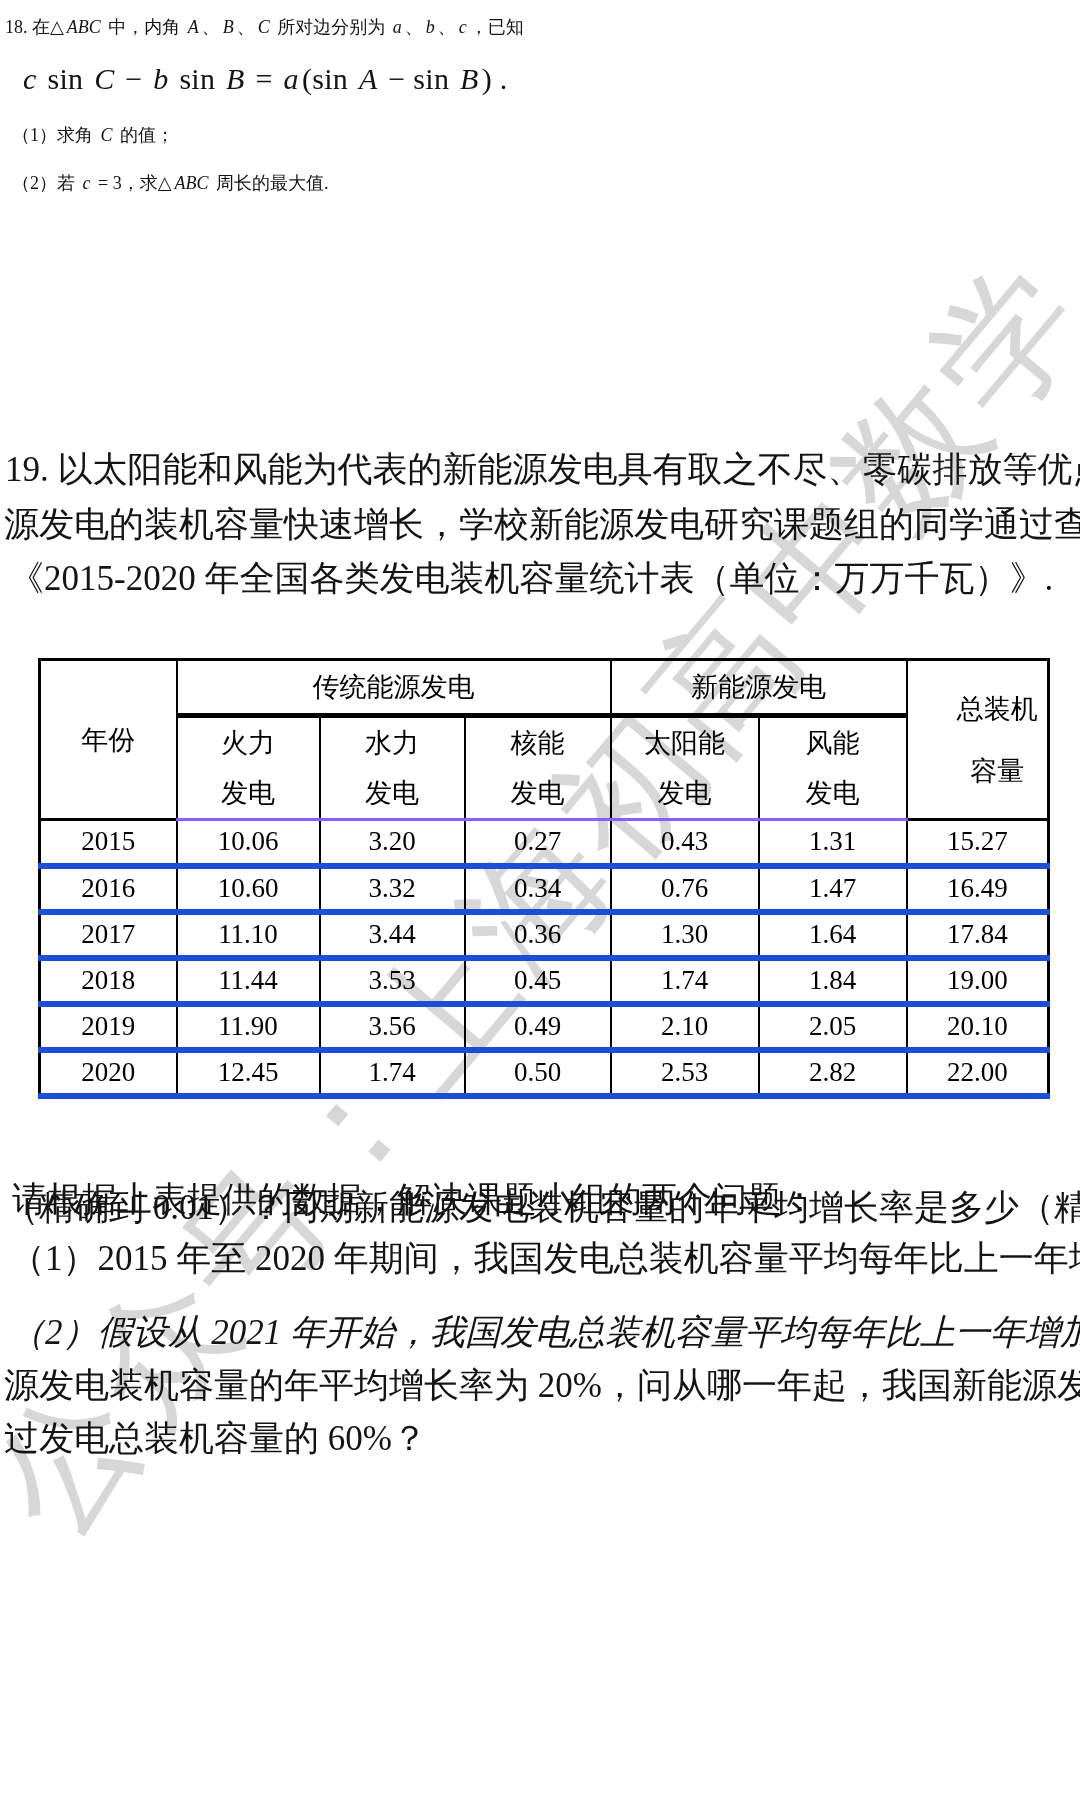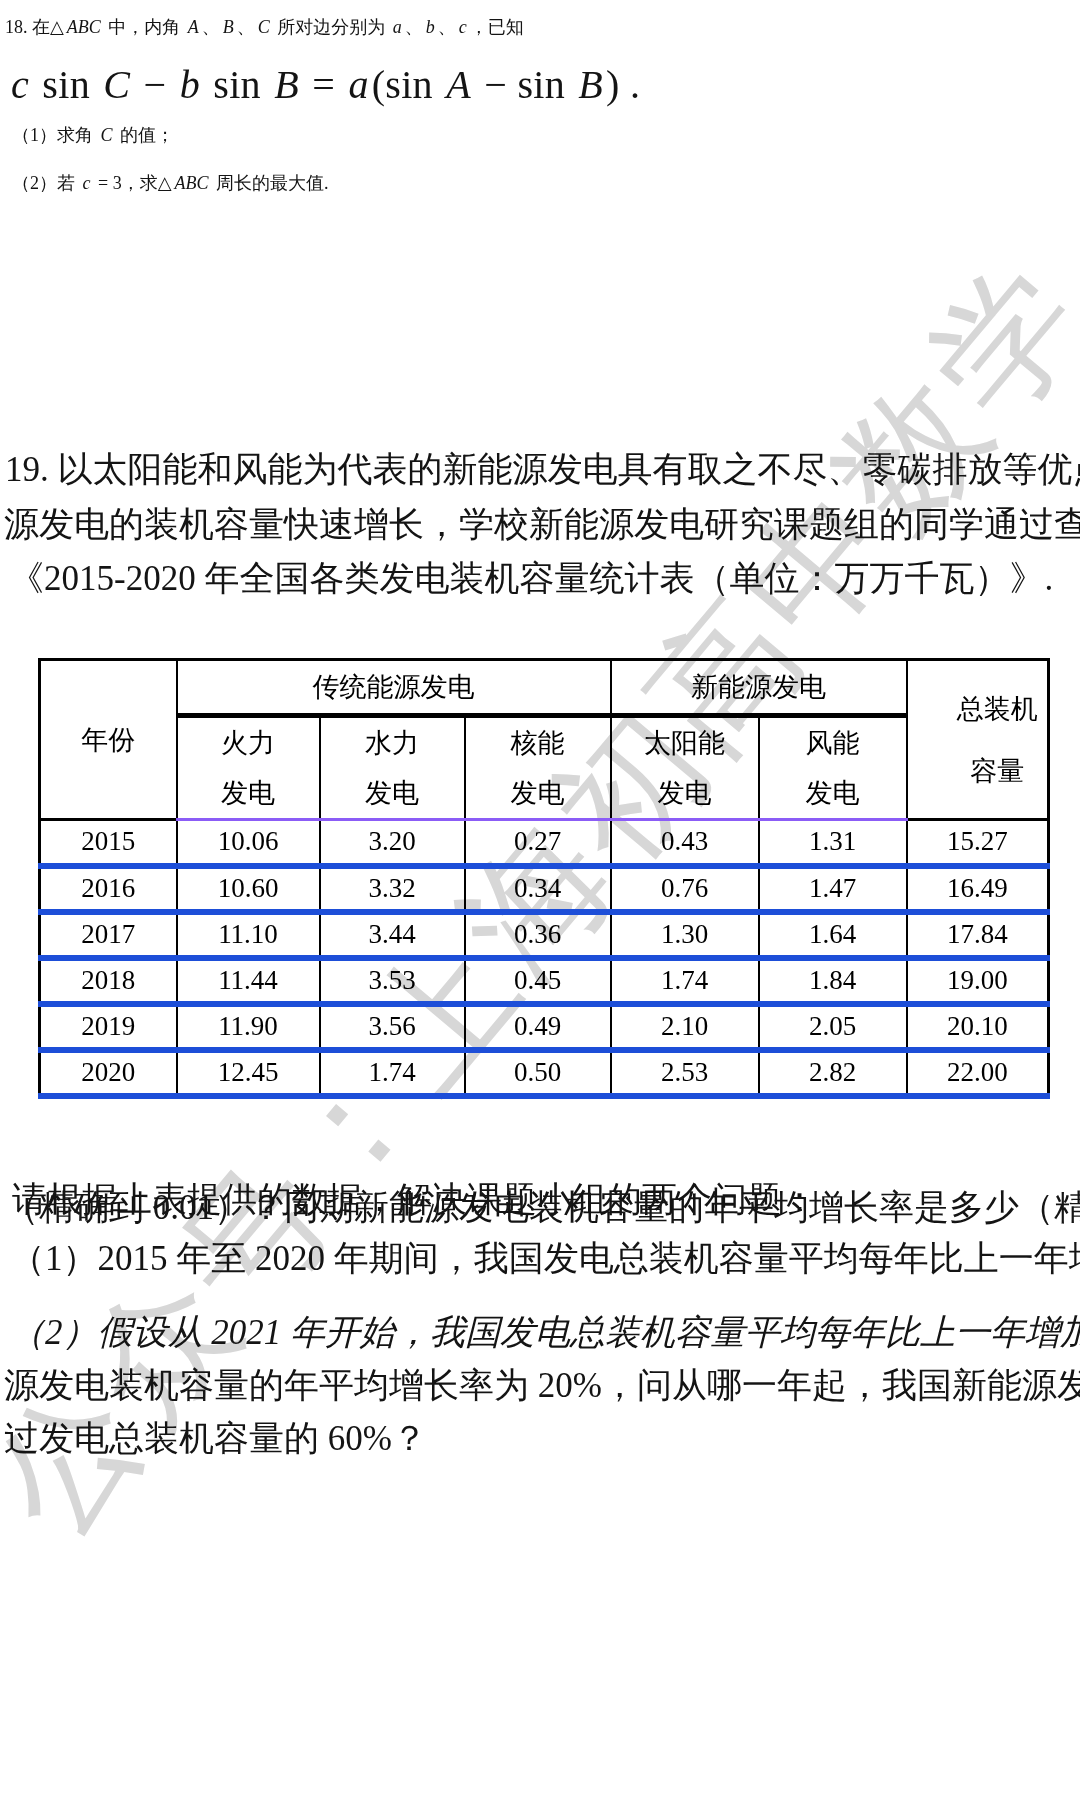--- a/index.html
+++ b/index.html
@@ -13,21 +13,21 @@
   }
   .line{
     position:absolute;
     white-space:nowrap;
     font-size:18px;
     line-height:1.25;
     z-index:2;
   }
   .cjk-long{font-size:35px;}
   .iv{font-style:italic;padding:0 3px;}
-  .formula{font-size:40px;letter-spacing:0.3px;}
+  .formula{font-size:30px;letter-spacing:0.3px;margin-left:12px;}
   
   .watermark{
     position:absolute;
     left:540px;top:900px;
     transform:translate(-50%,-50%) rotate(-50deg);
     transform-origin:center;
     font-size:140px;
     letter-spacing:6px;
     color:#d7d7d7;
     white-space:nowrap;

